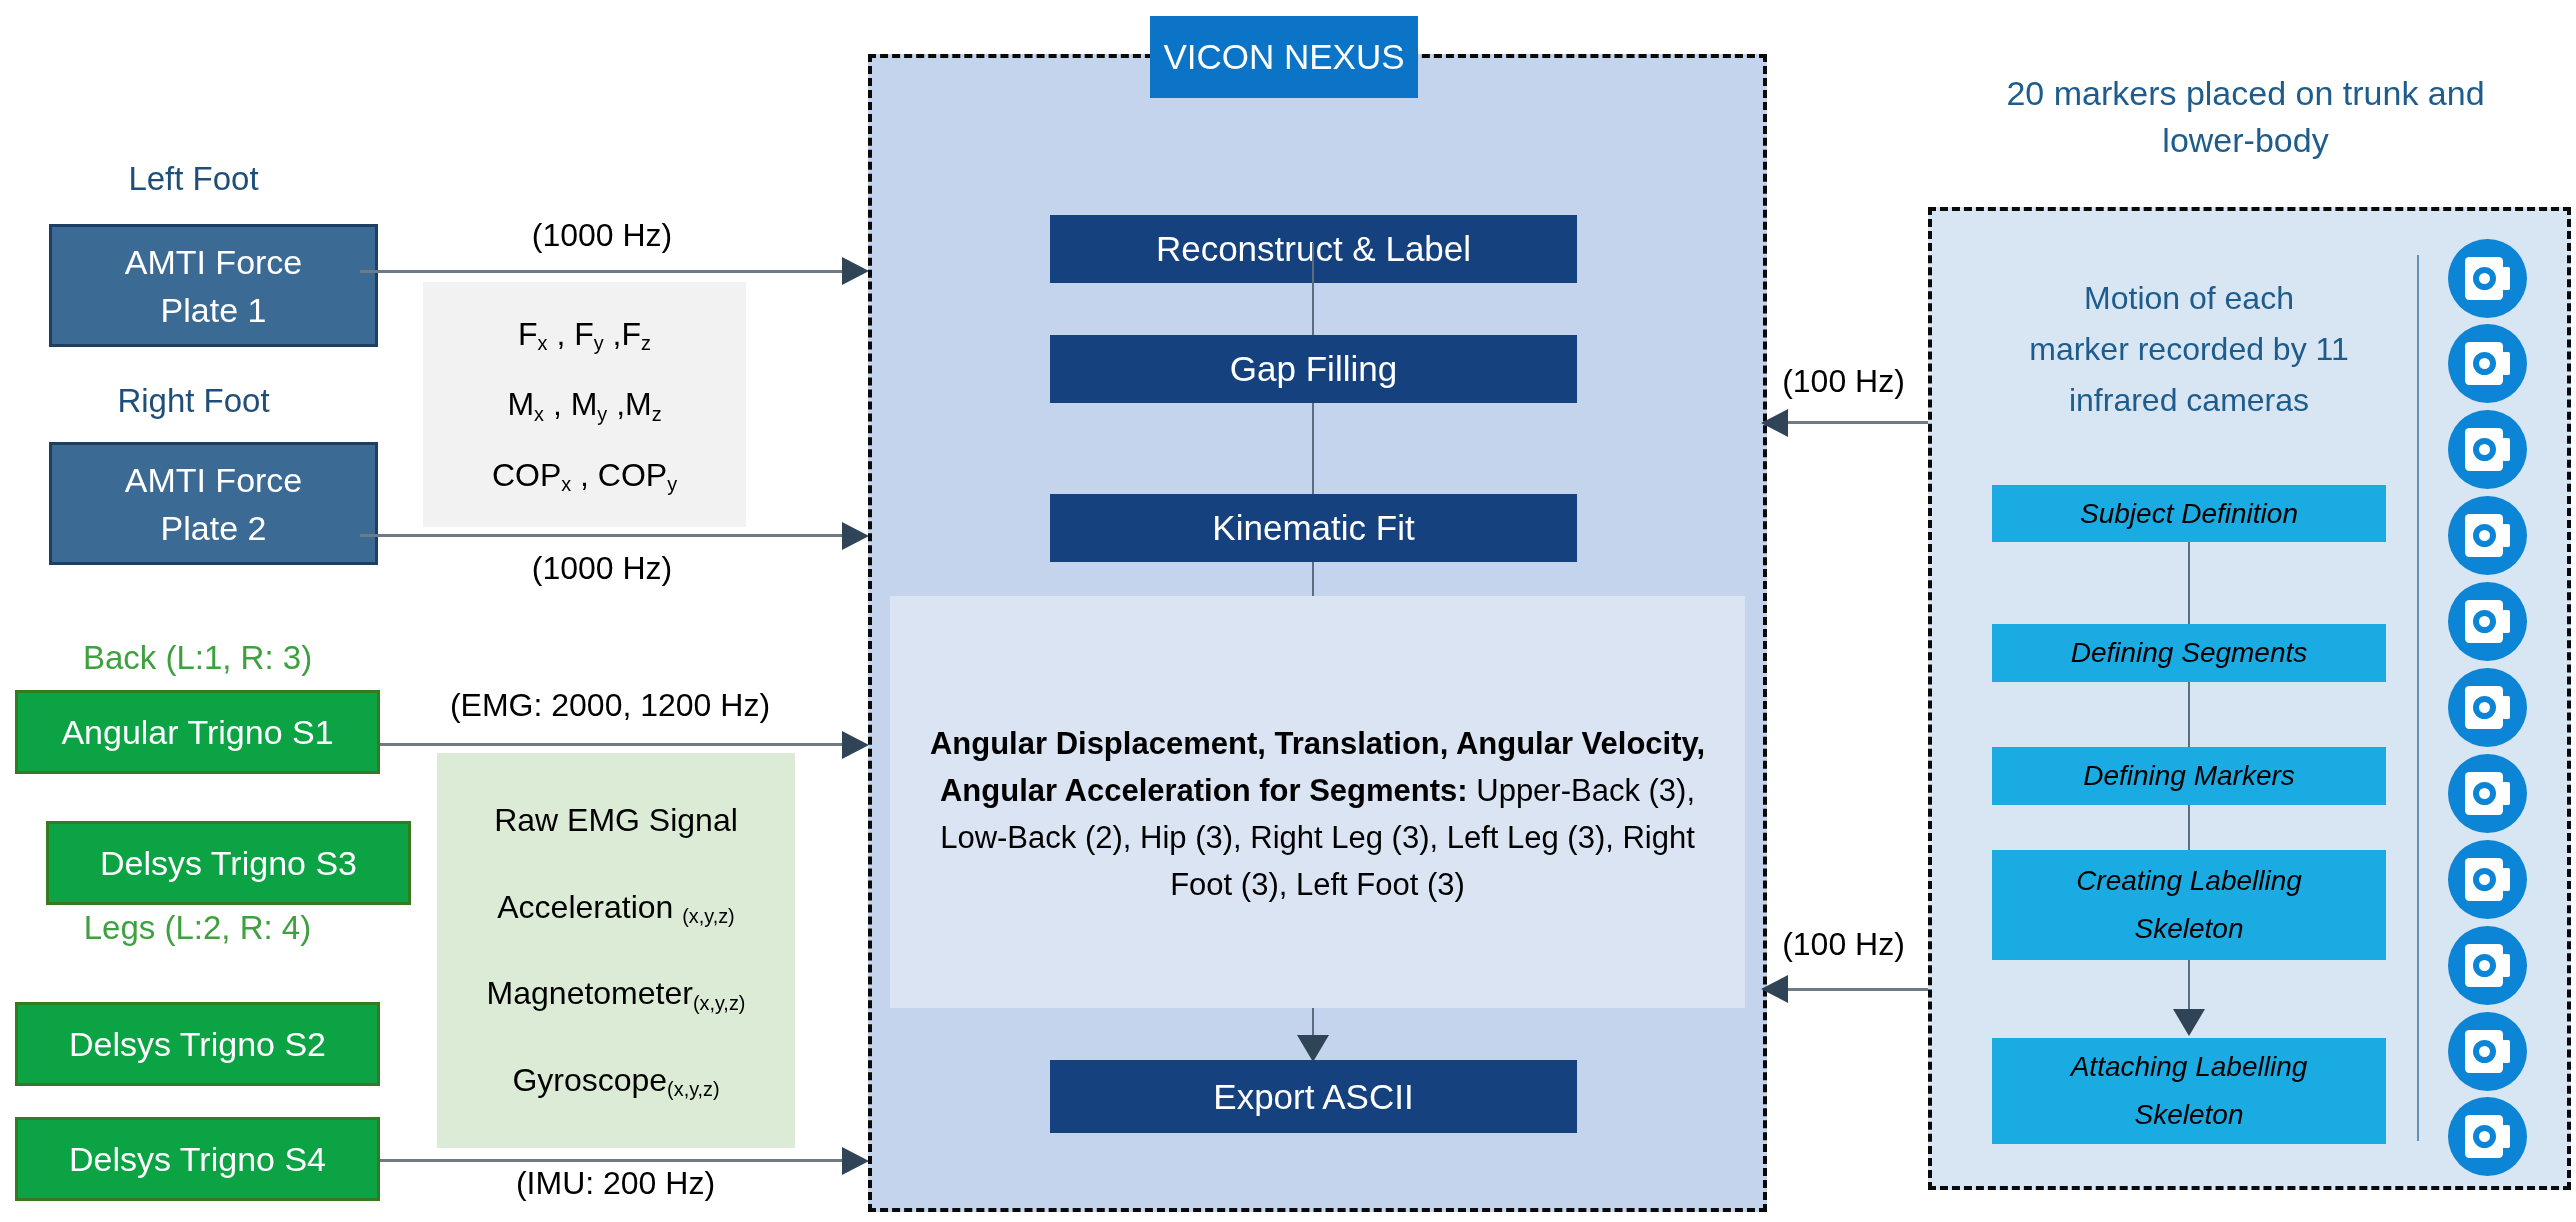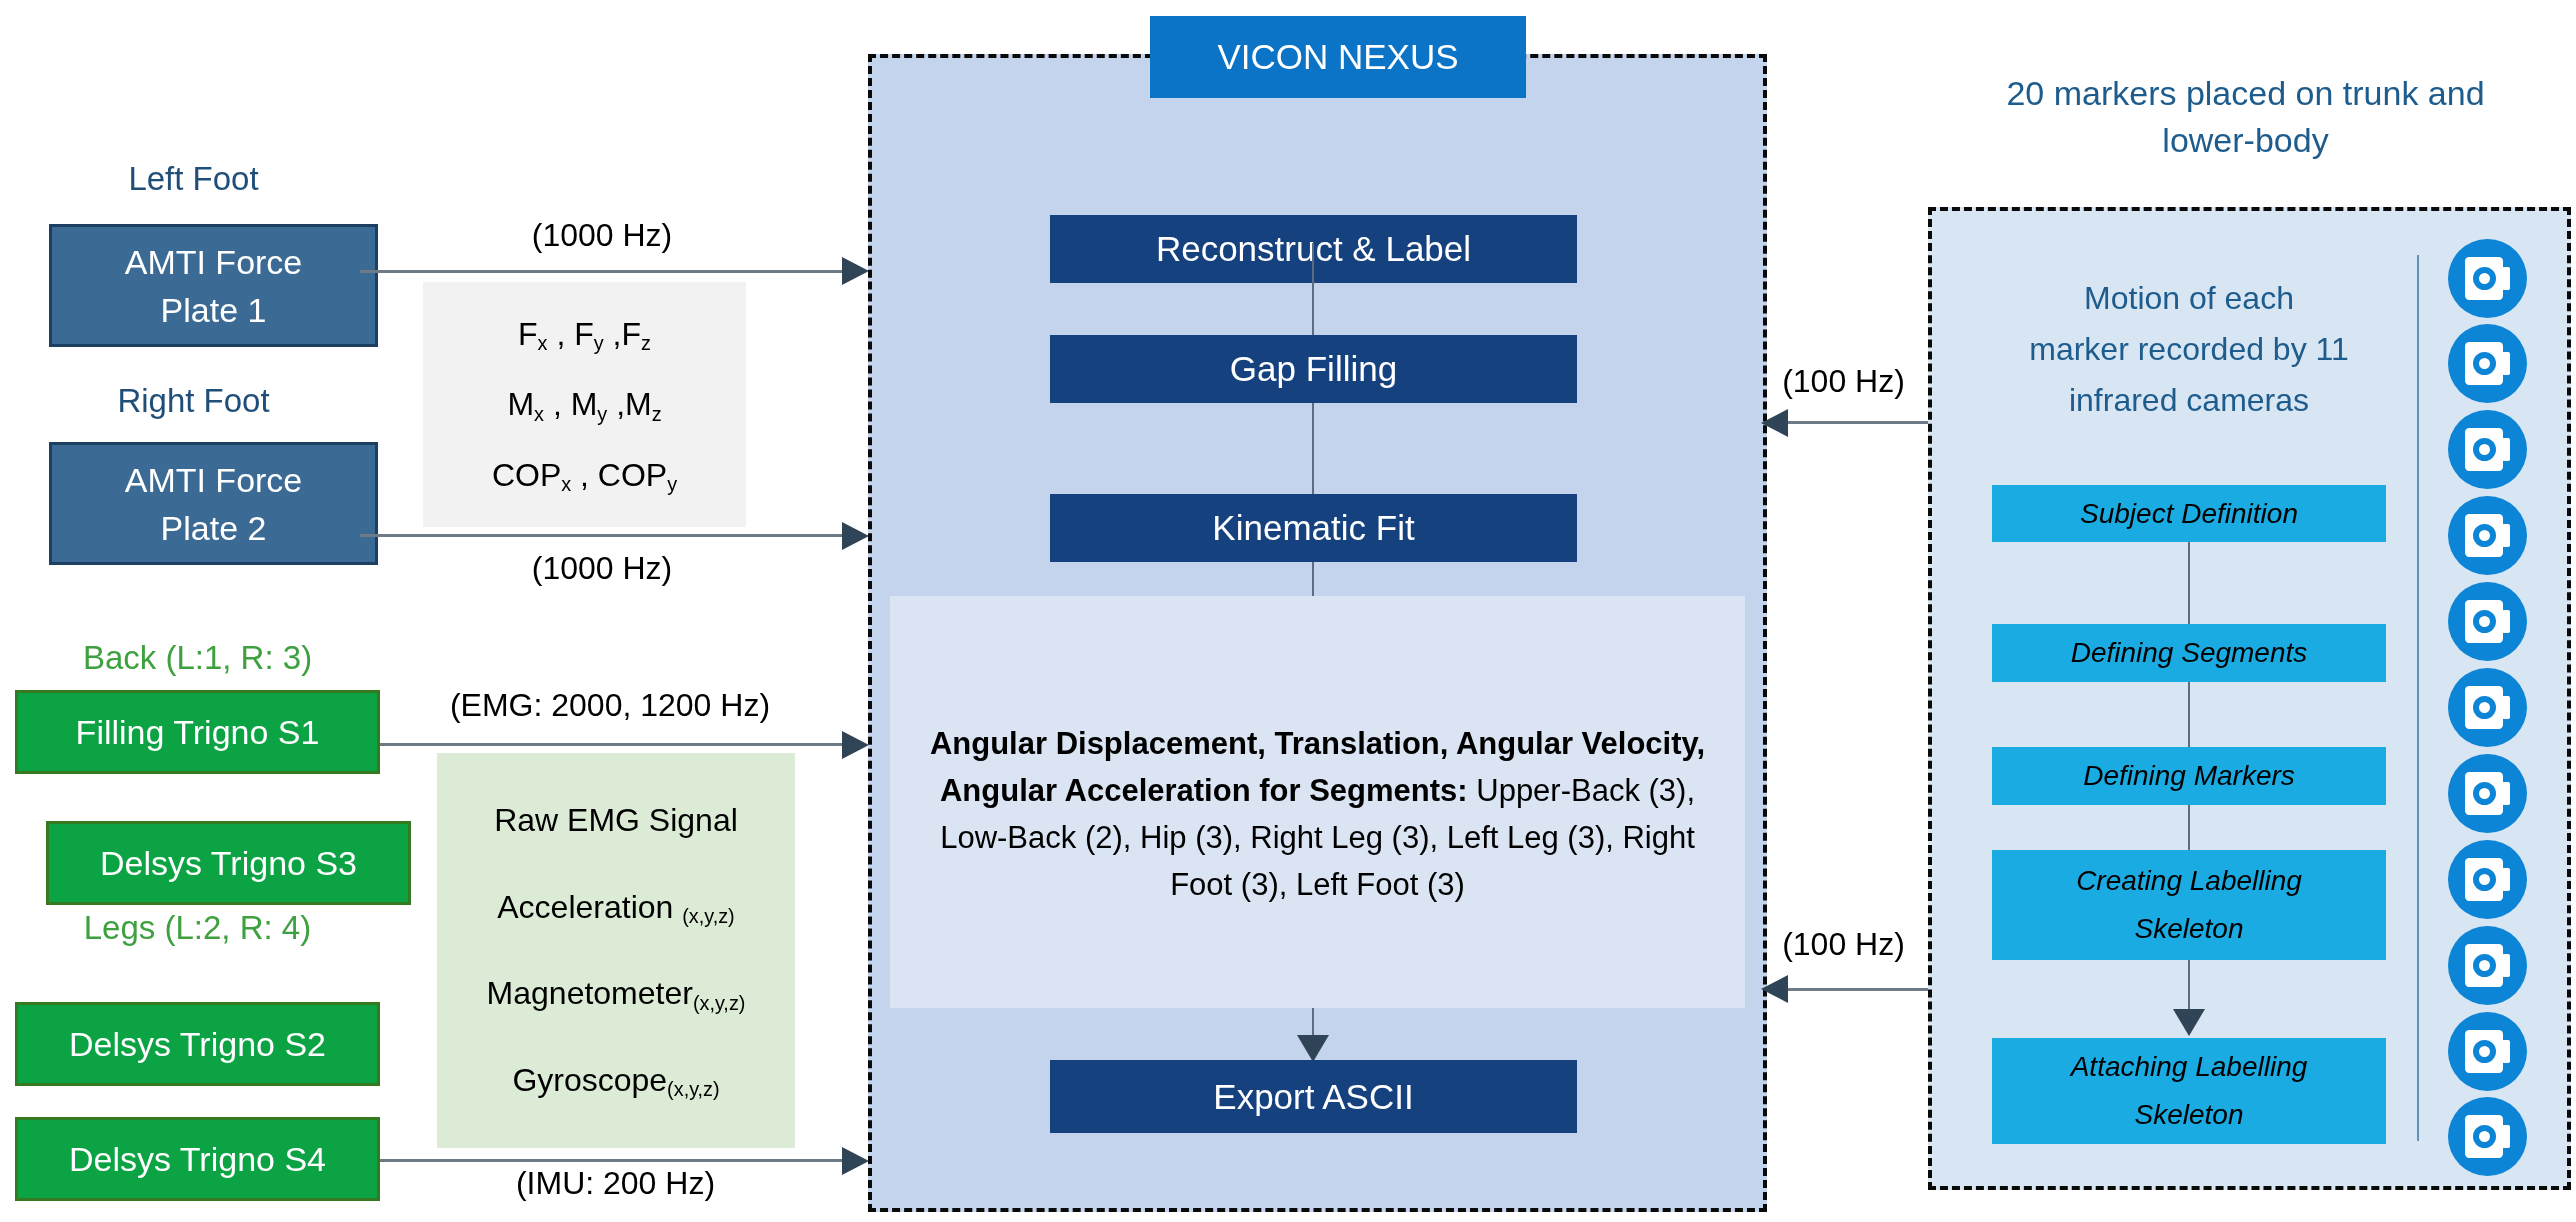--- a/index.html
+++ b/index.html
@@ -83,21 +83,21 @@
   <div class="lbl black" style="left:453px; top:550px; width:298px; font-size:32px;">(1000 Hz)</div>
 
   <div class="abs graypanel" style="left:423px; top:282px; width:323px; height:245px;">
     <div><span>F</span><span class="sub">x</span><span> , F</span><span class="sub">y</span><span> ,F</span><span class="sub">z</span></div>
     <div><span>M</span><span class="sub">x</span><span> , M</span><span class="sub">y</span><span> ,M</span><span class="sub">z</span></div>
     <div><span>COP</span><span class="sub">x</span><span> , COP</span><span class="sub">y</span></div>
   </div>
 
   <div class="lbl greentext" style="left:15px; top:639px; width:365px; font-size:33px;">Back (L:1, R: 3)</div>
 
-  <div class="abs box greenbox" style="left:15px; top:690px; width:365px; height:84px;">Filling Trigno S1</div>
+  <div class="abs box greenbox" style="left:15px; top:690px; width:365px; height:84px;">Angular Trigno S1</div>
   <div class="abs box greenbox" style="left:15px; top:821px; width:365px; height:84px;margin-left:31px;">Delsys Trigno S3</div>
 
   <div class="lbl greentext" style="left:15px; top:909px; width:365px; font-size:33px;">Legs (L:2, R: 4)</div>
 
   <div class="abs box greenbox" style="left:15px; top:1002px; width:365px; height:84px;">Delsys Trigno S2</div>
   <div class="abs box greenbox" style="left:15px; top:1117px; width:365px; height:84px;">Delsys Trigno S4</div>
 
   <div class="hline" style="left:380px; top:743px; width:466px;"></div>
   <div class="ah-r" style="left:842px; top:731px;"></div>
   <div class="lbl black" style="left:431px; top:687px; width:358px; font-size:32px;">(EMG: 2000, 1200 Hz)</div>
@@ -108,21 +108,21 @@
 
   <div class="abs lightgreenpanel" style="left:437px; top:753px; width:358px; height:395px;">
     <div><span>Raw EMG Signal</span></div>
     <div><span>Acceleration </span><span class="sub">(x,y,z)</span></div>
     <div><span>Magnetometer</span><span class="sub">(x,y,z)</span></div>
     <div><span>Gyroscope</span><span class="sub">(x,y,z)</span></div>
   </div>
 
   <div class="abs bigpanel" style="left:868px; top:54px; width:891px; height:1150px;"></div>
 
-  <div class="abs box viconhdr" style="left:1150px; top:15.5px; width:376px; height:82px;text-align:right;">VICON NEXUS</div>
+  <div class="abs box viconhdr" style="left:1150px; top:15.5px; width:268px; height:82px;text-align:right;">VICON NEXUS</div>
 
   <div class="abs box navy" style="left:1050px; top:175px; width:527px; height:68px;margin-top:40px;">Reconstruct &amp; Label</div>
   <div class="vline" style="left:1312px; top:243px; height:92px;"></div>
 
   <div class="abs box navy" style="left:1050px; top:335px; width:527px; height:68px;">Gap Filling</div>
   <div class="vline" style="left:1312px; top:403px; height:91px;"></div>
 
   <div class="abs box navy" style="left:1050px; top:494px; width:527px; height:68px;">Kinematic Fit</div>
   <div class="vline" style="left:1312px; top:562px; height:35px;"></div>
 

